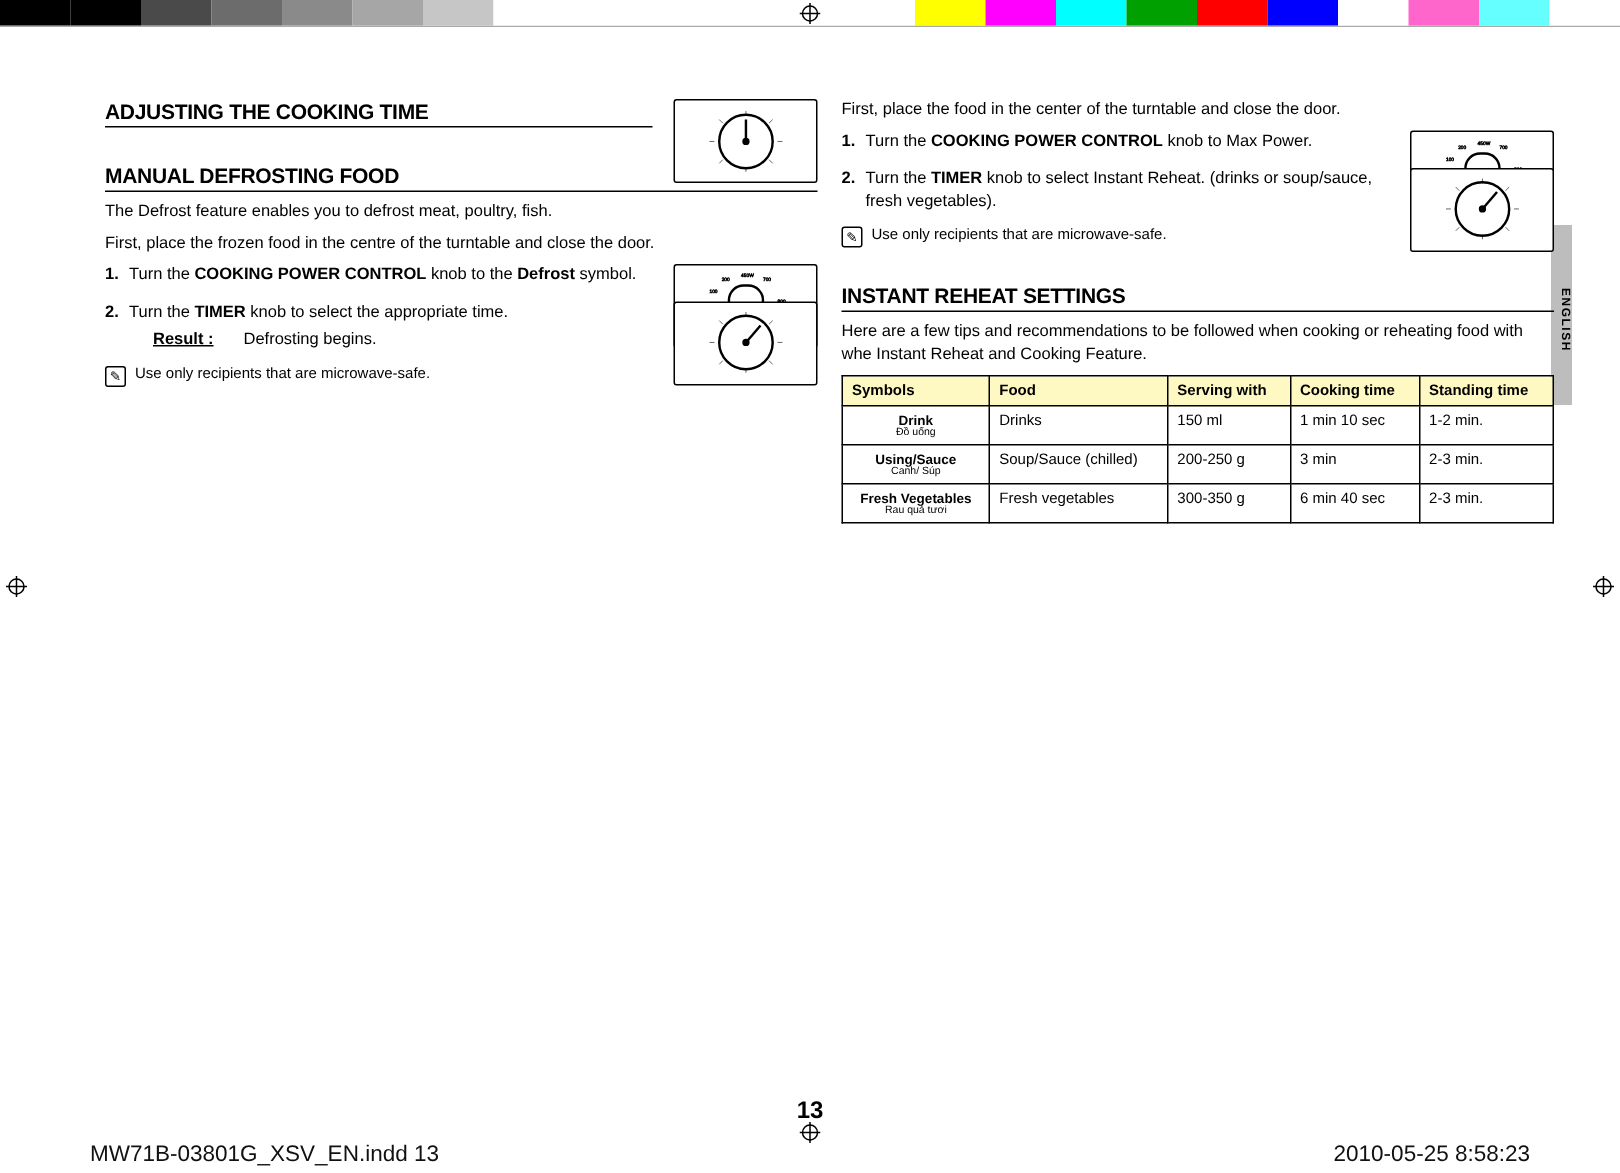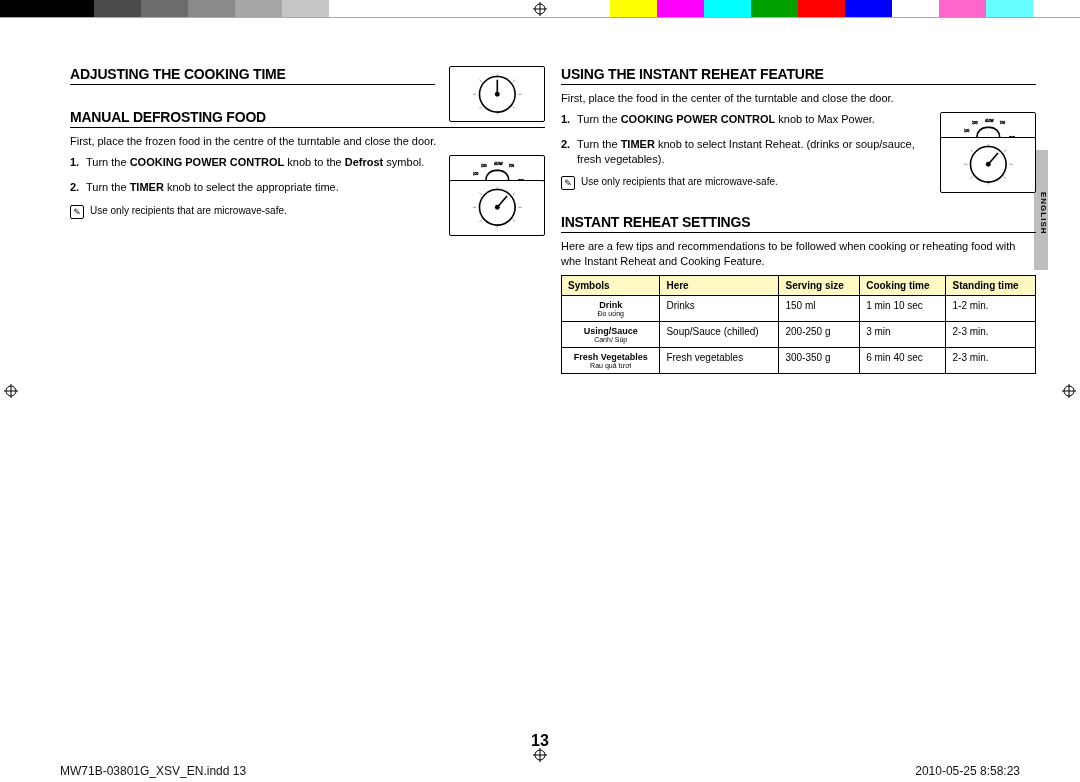--- a/index.html
+++ b/index.html
@@ -44,21 +44,21 @@
   th, td { border:1px solid #000; padding:4px 6px; text-align:left; vertical-align: top;}
   th { background:#fef9c3; font-weight:bold; }
   .sym-cell { text-align:center; }
   .sym-cell .s1 { font-size:9px; font-weight:bold; display:block;}
   .sym-cell .s2 { font-size:7px; display:block;}
 
   
   .lang-tab { position:absolute; right:32px; top:150px; width:14px; height:120px; background:#bdbdbd; display:flex; align-items:flex-start; justify-content:center; writing-mode: vertical-rl; font-size:8px; font-weight:bold; letter-spacing:1px; padding-top:6px;}
 
   
-  .footer { position:absolute; bottom:4px; left:0; right:0; display:flex; justify-content:space-between; padding: 0 60px; font-size:12px; color:#111;text-align:right; }
+  .footer { position:absolute; bottom:4px; left:0; right:0; display:flex; justify-content:space-between; padding: 0 60px; font-size:15px; color:#111;text-align:right; }
   .page-num { position:absolute; bottom:32px; left:0; right:0; text-align:center; font-weight:bold; font-size:16px;}
 </style>
 </head>
 <body>
 
 <div class="color-bar" id="colorbar">
     <div class="sw" style="background: rgb(0, 0, 0);"></div>
     <div class="sw" style="background: rgb(0, 0, 0);"></div>
     <div class="sw" style="background: rgb(74, 74, 74);"></div>
     <div class="sw" style="background: rgb(108, 108, 108);"></div>
@@ -134,20 +134,21 @@
               <line x1="28" y1="48" x2="31" y2="45"></line>
               <line x1="20" y1="30" x2="24" y2="30"></line>
               <line x1="28" y1="12" x2="31" y2="15"></line>
             </g>
           </svg>
       </div>
     </div>
 
     <div class="section">
       <h2>Manual Defrosting Food</h2>
+      <p>The Defrost feature enables you to defrost meat, poultry, fish.</p>
       <p>First, place the frozen food in the centre of the turntable and close the door.</p>
       <ol>
         <li class="with-figure">
           <span class="num b">1.</span>
           <span>Turn the </span><span class="b">COOKING POWER CONTROL</span><span> knob to the </span><span class="b">Defrost</span><span> symbol.</span>
           <div class="figure">
             <svg class="knob-svg" viewBox="0 0 100 60">
                 <rect x="36" y="14" width="28" height="32" rx="12" fill="none" stroke="#000" stroke-width="2"></rect>
                 <g stroke="#000" stroke-width="0.5" font-size="4">
                   <text x="20" y="20">100</text>
@@ -155,20 +156,24 @@
                   <text x="46" y="7">450W</text>
                   <text x="64" y="10">700</text>
                   <text x="76" y="28">800</text>
                 </g>
               </svg>
           </div>
         </li>
         <li class="with-figure">
           <span class="num b">2.</span>
           <span>Turn the </span><span class="b">TIMER</span><span> knob to select the appropriate time.</span>
+          <div class="result-row">
+            <span class="b u">Result :</span>
+            <span>Defrosting begins.</span>
+          </div>
           <div class="figure">
             <svg class="knob-svg" viewBox="0 0 100 60">
                 <circle cx="50" cy="30" r="22" fill="none" stroke="#000" stroke-width="2"></circle>
                 <circle cx="50" cy="30" r="3" fill="#000"></circle>
                 <line x1="50" y1="30" x2="62" y2="16" stroke="#000" stroke-width="2"></line>
                 <g stroke="#000" stroke-width="0.5">
                   <line x1="50" y1="5" x2="50" y2="9"></line>
                   <line x1="72" y1="12" x2="69" y2="15"></line>
                   <line x1="80" y1="30" x2="76" y2="30"></line>
                   <line x1="72" y1="48" x2="69" y2="45"></line>
@@ -185,21 +190,20 @@
         <span class="note-icon">✎</span>
         <span>Use only recipients that are microwave-safe.</span>
       </div>
     </div>
 
   </div>
 
   <div class="col col-right">
 
     <div class="section">
-      <h2>Using the instant reheat feature</h2>
       <p>First, place the food in the center of the turntable and close the door.</p>
       <ol>
         <li class="with-figure">
           <span class="num b">1.</span>
           <span>Turn the </span><span class="b">COOKING POWER CONTROL</span><span> knob to Max Power.</span>
           <div class="figure">
             <svg class="knob-svg" viewBox="0 0 100 60">
                 <rect x="36" y="14" width="28" height="32" rx="12" fill="none" stroke="#000" stroke-width="2"></rect>
                 <g stroke="#000" stroke-width="0.5" font-size="4">
                   <text x="20" y="20">100</text>
@@ -239,22 +243,22 @@
       </div>
     </div>
 
     <div class="section">
       <h2>Instant reheat Settings</h2>
       <p>Here are a few tips and recommendations to be followed when cooking or reheating food with whe Instant Reheat and Cooking Feature.</p>
       <table>
         <thead>
           <tr>
             <th>Symbols</th>
-            <th>Here</th>
-            <th>Serving size</th>
+            <th>Food</th>
+            <th>Serving with</th>
             <th>Cooking time</th>
             <th>Standing time</th>
           </tr>
         </thead>
         <tbody id="tblbody">
             <tr>
               <td class="sym-cell">
                 <span class="s1">Drink</span>
                 <span class="s2">Đồ uống</span>
               </td>

